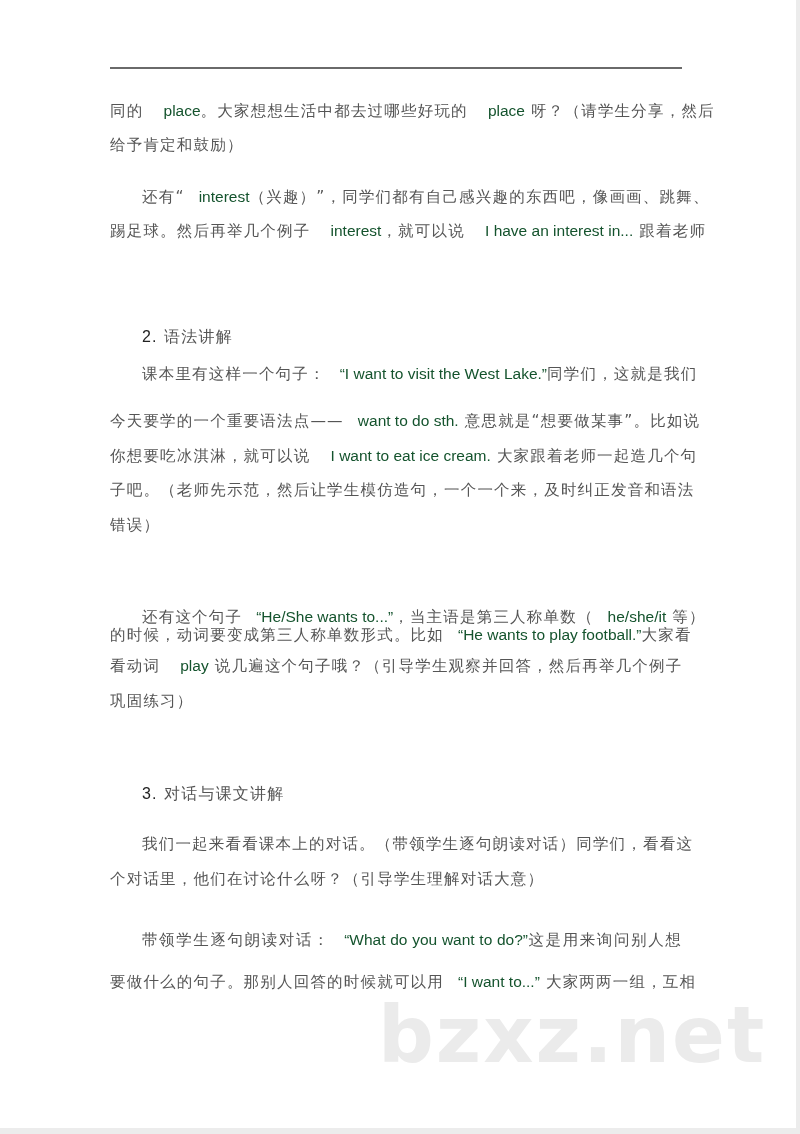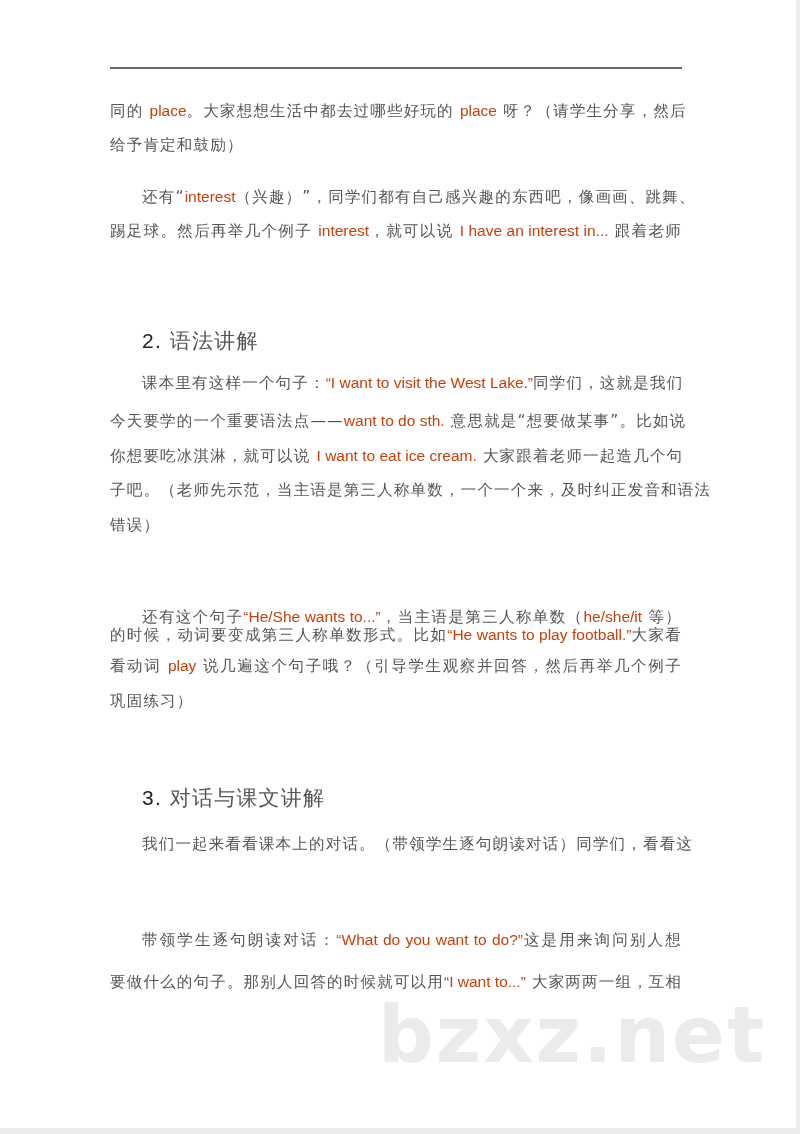--- a/index.html
+++ b/index.html
@@ -4,22 +4,22 @@
 <style>
   html, body { margin:0; padding:0; }
   body { width:800px; height:1134px; background:#ececec; position:relative; overflow:hidden;
          font-family:"DejaVu Sans","Liberation Sans",sans-serif; }
   .page { position:absolute; left:0; top:0; width:796px; height:1128px; background:#ffffff; }
   .rule { position:absolute; left:110px; top:67px; width:572px; height:2px; background:#6a6a6a; }
   .line { position:absolute; left:110px; width:572px; font-size:15.5px; color:#555555;
           white-space:nowrap; letter-spacing:1.2px; line-height:22px; }
   .line.indent { left:142px; width:540px; }
   .line.justify { text-align:justify; text-align-last:justify; }
-  .en { color:#c2410c; font-family:"Liberation Sans",sans-serif; letter-spacing:0; font-size:15.5px; }
-  .heading { position:absolute; left:142px; font-size:21px; color:#555555; letter-spacing:1.2px; }
+  .en { color:#14532d; font-family:"Liberation Sans",sans-serif; letter-spacing:0; font-size:15.5px;margin-left:14px; }
+  .heading { position:absolute; left:142px; font-size:16px; color:#555555; letter-spacing:1.2px; }
   .heading .num { color:#222222; font-family:"Liberation Sans",sans-serif; }
   .watermark { position:absolute; left:378px; top:990px; font-family:"DejaVu Sans",sans-serif;
                font-weight:bold; font-size:78px; color:#ebebeb; letter-spacing:2px; }
 </style>
 </head>
 <body>
 
 <div class="page">
   <div class="rule"></div>
 
@@ -33,49 +33,50 @@
   </div>
   <div class="line justify" style="top:220px">
     <span>踢足球。然后再举几个例子 </span><span class="en">interest</span><span>，就可以说 </span><span class="en">I have an interest in...</span><span> 跟着老师</span>
   </div>
 
   <div class="heading" style="top:327px">
     <span class="num">2.</span>
     <span>语法讲解</span>
   </div>
 
-  <div class="line indent justify" style="top:372px">
+  <div class="line indent justify" style="top:363px">
     <span>课本里有这样一个句子：</span><span class="en">“I want to visit the West Lake.”</span><span>同学们，这就是我们</span>
   </div>
   <div class="line justify" style="top:445px">
     <span>你想要吃冰淇淋，就可以说 </span><span class="en">I want to eat ice cream.</span><span> 大家跟着老师一起造几个句</span>
   </div>
   <div class="line justify" style="top:410px">
     <span>今天要学的一个重要语法点——</span><span class="en">want to do sth.</span><span> 意思就是“想要做某事”。比如说</span>
   </div>
-  <div class="line justify" style="top:479px">子吧。（老师先示范，当主语是第三人称单数，一个一个来，及时纠正发音和语法</div>
+  <div class="line justify" style="top:479px">子吧。（老师先示范，然后让学生模仿造句，一个一个来，及时纠正发音和语法</div>
   <div class="line" style="top:514px">错误）</div>
 
   <div class="line indent justify" style="top:606px">
     <span>还有这个句子</span><span class="en">“He/She wants to...”</span><span>，当主语是第三人称单数（</span><span class="en">he/she/it</span><span> 等）</span>
   </div>
   <div class="line justify" style="top:624px">
     <span>的时候，动词要变成第三人称单数形式。比如</span><span class="en">“He wants to play football.”</span><span>大家看</span>
   </div>
   <div class="line justify" style="top:655px">
     <span>看动词 </span><span class="en">play</span><span> 说几遍这个句子哦？（引导学生观察并回答，然后再举几个例子</span>
   </div>
   <div class="line" style="top:690px">巩固练习）</div>
 
   <div class="heading" style="top:784px">
     <span class="num">3.</span>
     <span>对话与课文讲解</span>
   </div>
 
   <div class="line indent justify" style="top:833px">我们一起来看看课本上的对话。（带领学生逐句朗读对话）同学们，看看这</div>
+  <div class="line" style="top:868px">个对话里，他们在讨论什么呀？（引导学生理解对话大意）</div>
 
   <div class="line indent justify" style="top:929px">
     <span>带领学生逐句朗读对话：</span><span class="en">“What do you want to do?”</span><span>这是用来询问别人想</span>
   </div>
   <div class="line justify" style="top:971px">
     <span>要做什么的句子。那别人回答的时候就可以用</span><span class="en">“I want to...”</span><span> 大家两两一组，互相</span>
   </div>
 
   <div class="watermark">bzxz.net</div>
 </div>

